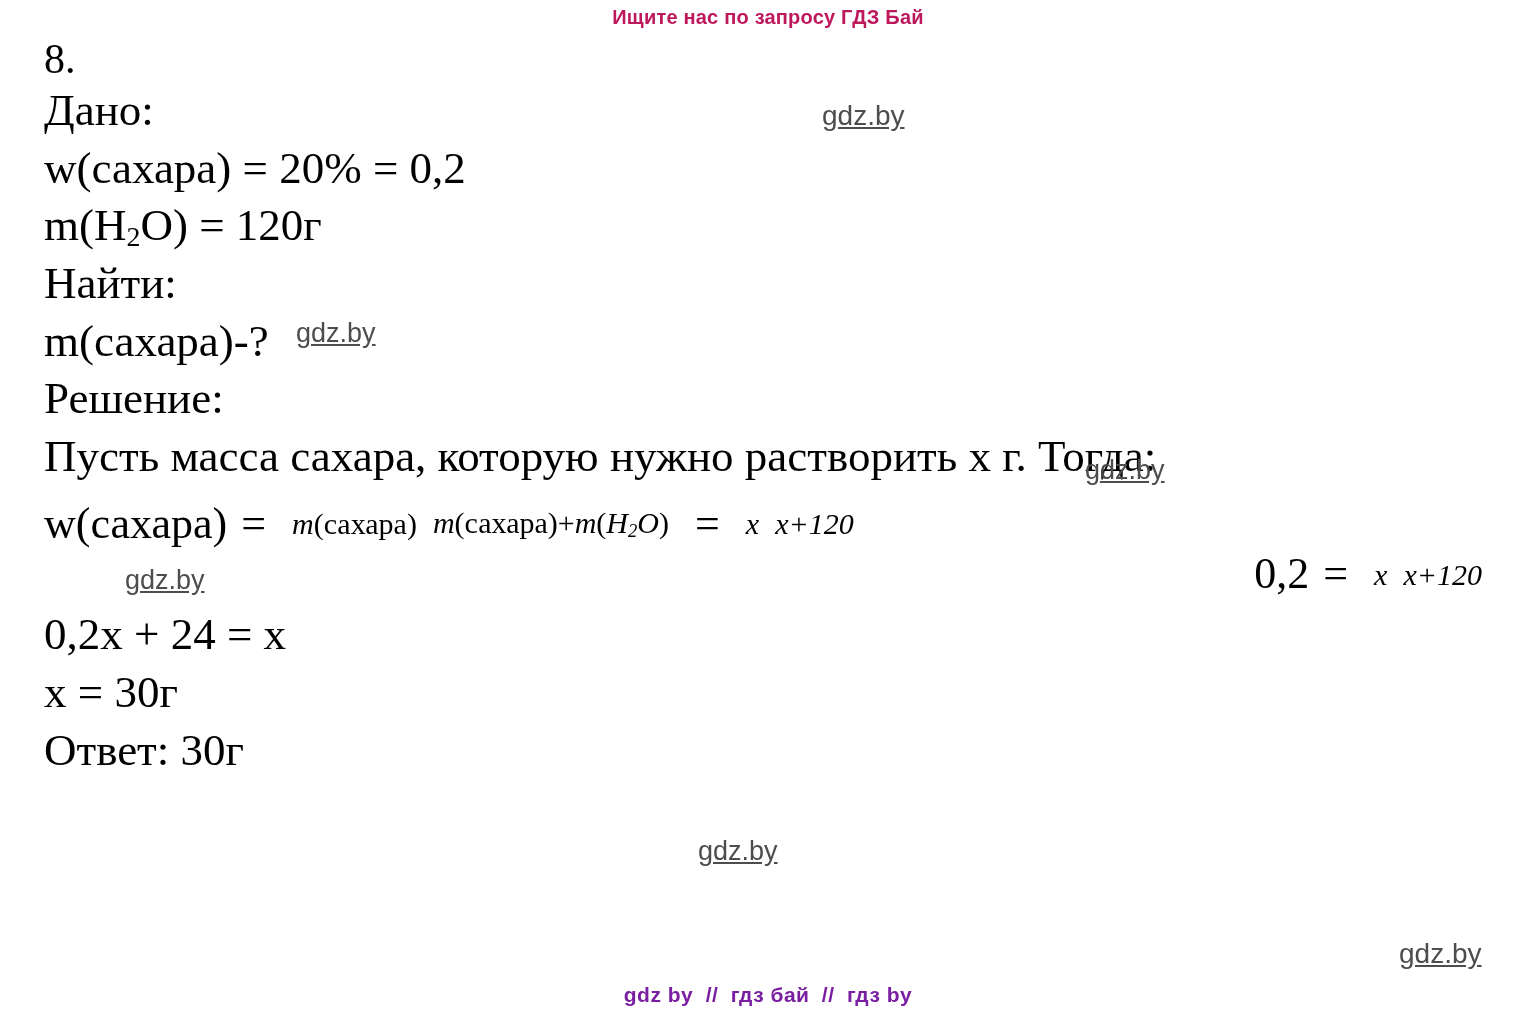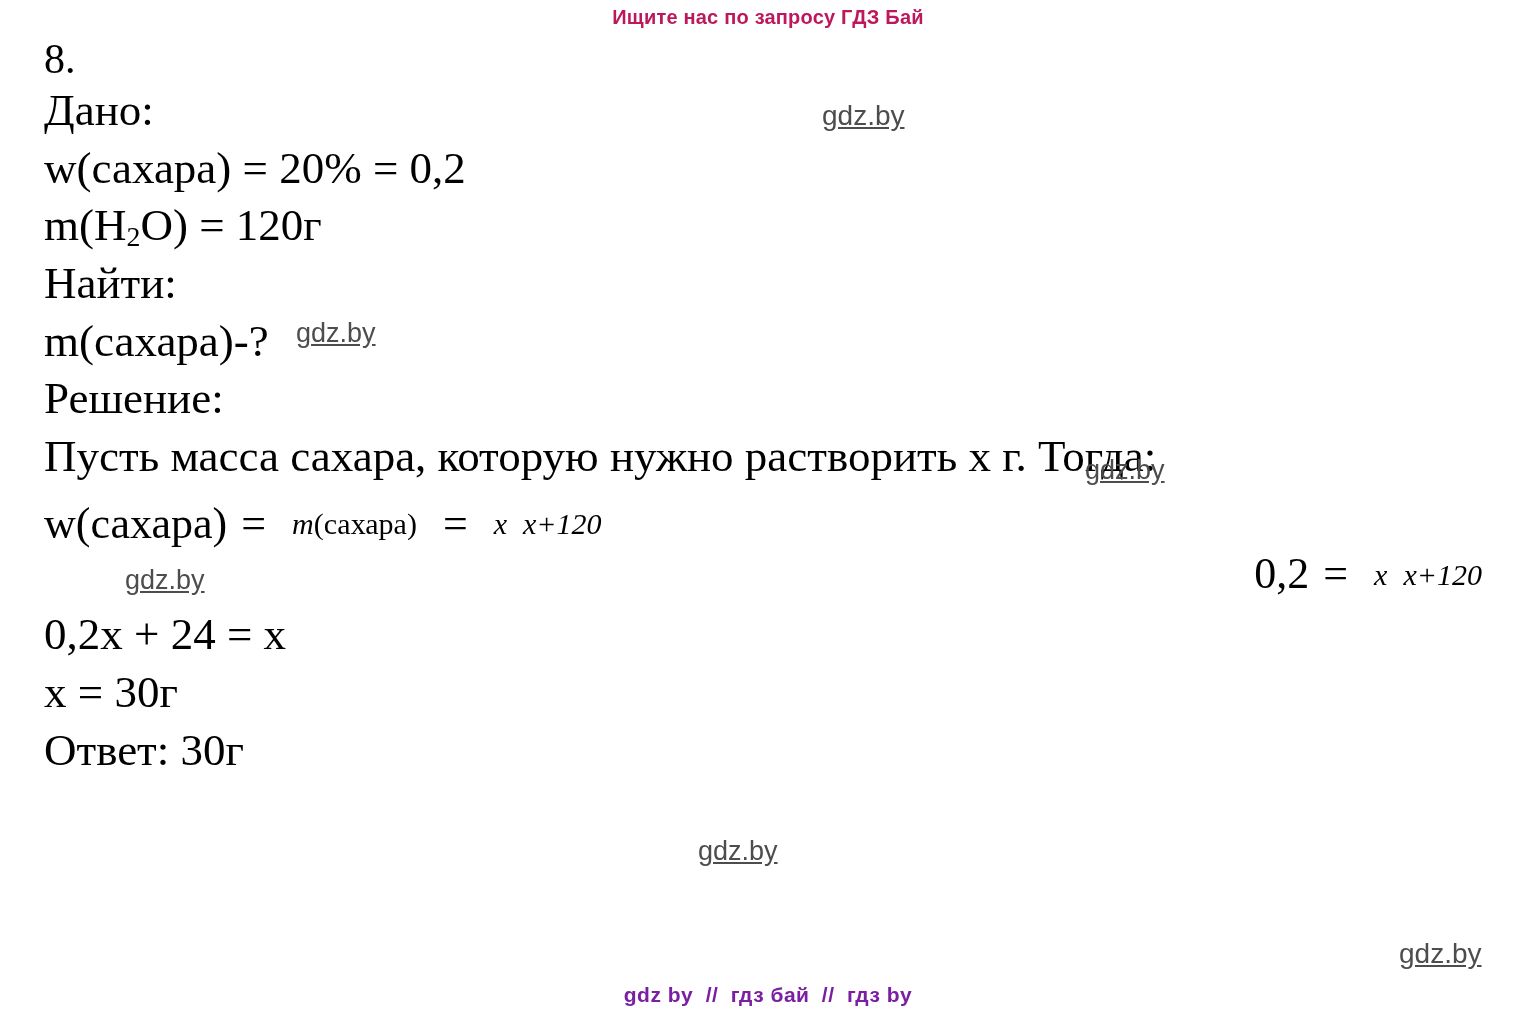--- a/index.html
+++ b/index.html
@@ -136,20 +136,23 @@
   <div class="line">Пусть масса сахара, которую нужно растворить х г. Тогда:</div>
 
   <div class="eq" style="margin-top:14px;">
     <span>w(сахара)</span>
     <span class="op">=</span>
     <span class="frac">
       <span class="num">
         <i>m</i><span class="upright">(сахара)</span>
       </span>
       <span class="bar"></span>
+      <span class="den">
+        <i>m</i><span class="upright">(сахара)+</span><i>m</i><span class="upright">(</span><i>H</i><sub><i>2</i></sub><i>O</i><span class="upright">)</span>
+      </span>
     </span>
     <span class="op">=</span>
     <span class="frac">
       <span class="num">x</span>
       <span class="bar"></span>
       <span class="den">x+120</span>
     </span>
   </div>
 
   <div class="eq" style="margin-top:2px;justify-content:flex-end;">

